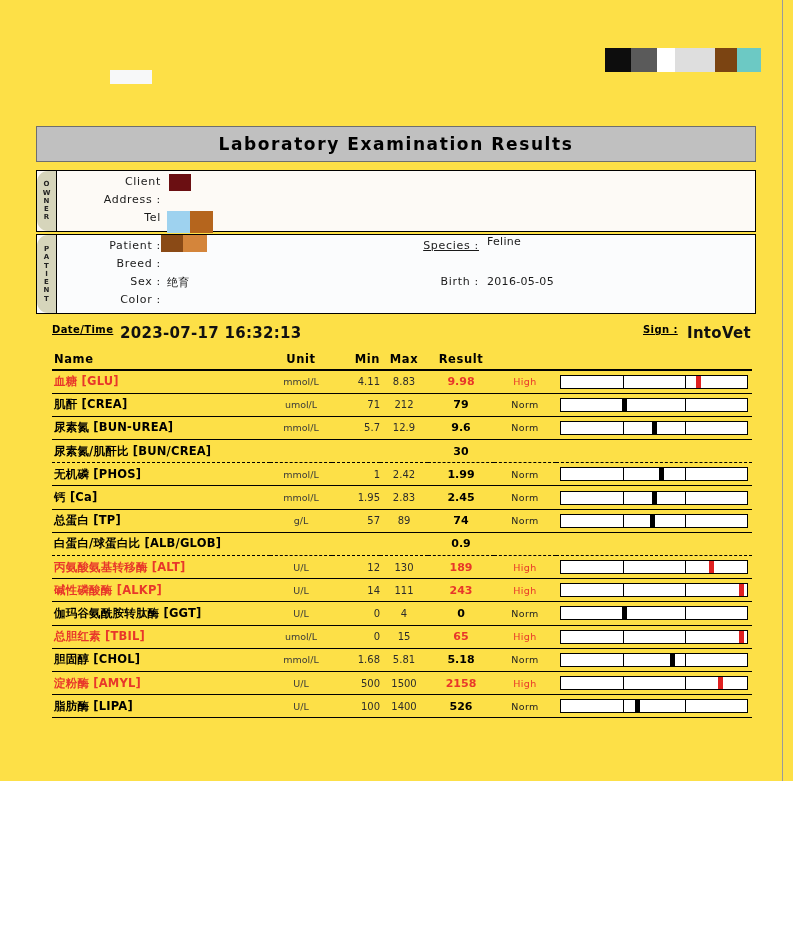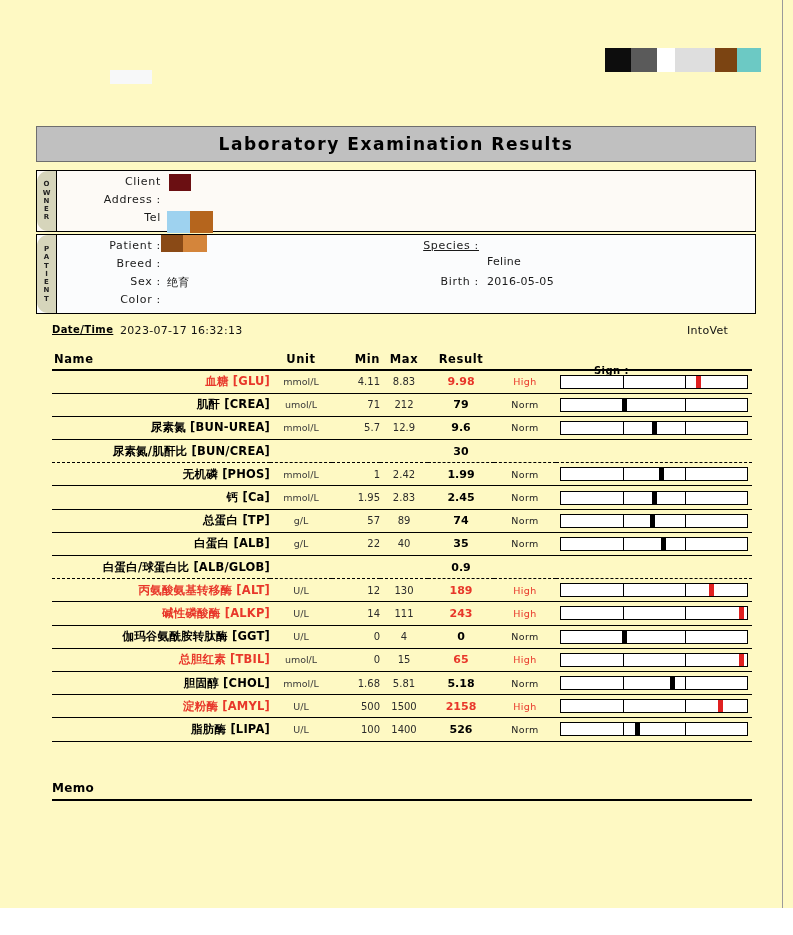--- a/index.html
+++ b/index.html
@@ -3,22 +3,22 @@
 <meta charset="utf-8">
 <style>
   * { box-sizing: border-box; }
   html, body {
     margin: 0; padding: 0;
     background: #ffffff;
     font-family: "DejaVu Sans", "Liberation Sans", sans-serif;
   }
   .page {
     position: relative;
-    width: 793px; height: 908px;
-    background: #fef9c3;
+    width: 793px; height: 781px;
+    background: #fde047;
     overflow: hidden;
   }
   .page-rule-right {
     position: absolute; top: 0; right: 10px;
     width: 1px; height: 935px;
     background: #9a9a9a;
   }
 
   
   .swatch-row {
@@ -87,21 +87,21 @@
   .daterow {
     position: absolute; left: 52px; top: 324px;
     width: 700px; height: 20px;
   }
   .daterow .lbl {
     position: absolute; font-size: 10px; font-weight: bold; color: #000;
     letter-spacing: 0.4px;
     text-decoration: underline;
   }
   .daterow .val {
-    position: absolute; font-size: 11px; font-weight: normal; color: #111;
+    position: absolute; font-size: 15px; font-weight: bold; color: #111;
     letter-spacing: 0.3px;
   }
 
   
   .tbl {
     position: absolute; left: 52px; top: 348px;
     width: 700px;
     border-collapse: collapse;
   }
   .tbl th, .tbl td {
@@ -112,21 +112,21 @@
   .tbl thead th {
     height: 22px;
     font-size: 11.5px; font-weight: bold; color: #000;
     border-bottom: 2px solid #000;
     letter-spacing: 0.6px;
   }
   .tbl tbody tr { height: 23.2px; }
   .tbl tbody td { border-bottom: 1px solid #000; }
   .tbl tbody tr.sep-dashed td { border-bottom: 1px dashed #000; }
 
-  .c-name  { width: 218px; text-align: right;  padding-left: 2px !important; }
+  .c-name  { width: 218px; text-align: left;  padding-left: 2px !important; }
   .c-unit  { width: 62px;  text-align: center; }
   .c-min   { width: 48px;  text-align: right; }
   .c-max   { width: 48px;  text-align: center; }
   .c-res   { width: 66px;  text-align: center; }
   .c-stat  { width: 62px;  text-align: center; }
   .c-bar   { width: 196px; }
 
   td.c-name { font-size: 11.5px; font-weight: bold; color: #000; letter-spacing: .2px; }
   td.c-unit { font-size: 9.5px; color: #3a3a3a; }
   td.c-min, td.c-max { font-size: 10px; color: #2c2c2c; }
@@ -217,32 +217,32 @@
         <span>N</span>
         <span>T</span>
       </div>
     <div class="panel-body" id="patient-body">
         <div class="fld fld-label" style="left: 12px; top: 4px; width: 92px;">Patient :</div>
         <div class="fld fld-label" style="left: 12px; top: 22px; width: 92px;">Breed :</div>
         <div class="fld fld-label" style="left: 12px; top: 40px; width: 92px;">Sex :</div>
         <div class="fld fld-val" style="left: 110px; top: 40px;">绝育</div>
         <div class="fld fld-label" style="left: 12px; top: 58px; width: 92px;">Color :</div>
         <div class="fld fld-label" style="left: 330px; top: 4px; width: 92px; text-decoration: underline;">Species :</div>
-        <div class="fld fld-val" style="left: 430px; top: 20px;">Feline</div>
+        <div class="fld fld-val" style="left: 430px; top: 0;">Feline</div>
         <div class="fld fld-label" style="left: 330px; top: 40px; width: 92px;">Birth :</div>
         <div class="fld fld-val" style="left: 430px; top: 40px;">2016-05-05</div>
         <div class="blk" style="left: 104px; top: 0px; width: 22px; height: 17px; background: rgb(138, 74, 22);"></div>
         <div class="blk" style="left: 126px; top: 0px; width: 24px; height: 17px; background: rgb(212, 133, 59);"></div>
       </div>
   </div>
 
   <div class="daterow">
     <span class="lbl" style="left:0px;">Date/Time</span>
     <span class="val" style="left:68px;">2023-07-17 16:32:13</span>
-    <span class="lbl" style="left:542px;margin-top:41px;">Sign :</span>
+    <span class="lbl" style="left:591px;">Sign :</span>
     <span class="val" style="left:635px;">IntoVet</span>
   </div>
 
   <table class="tbl">
     <thead>
       <tr>
         <th class="c-name" style="text-align:left">Name</th>
         <th class="c-unit">Unit</th>
         <th class="c-min">Min</th>
         <th class="c-max">Max</th>
@@ -344,35 +344,20 @@
           <td class="c-res">74</td>
           <td class="c-stat">Norm</td>
           <td class="c-bar">
             <div class="gauge">
               <div class="div" style="left: 33.3%;"></div>
               <div class="div" style="left: 66.6%;"></div>
               <div class="mark norm" style="left: calc(49% - 2.5px);"></div>
             </div>
           </td>
         </tr>
-        <tr>
-          <td class="c-name">白蛋白 [ALB]</td>
-          <td class="c-unit">g/L</td>
-          <td class="c-min">22</td>
-          <td class="c-max">40</td>
-          <td class="c-res">35</td>
-          <td class="c-stat">Norm</td>
-          <td class="c-bar">
-            <div class="gauge">
-              <div class="div" style="left: 33.3%;"></div>
-              <div class="div" style="left: 66.6%;"></div>
-              <div class="mark norm" style="left: calc(55% - 2.5px);"></div>
-            </div>
-          </td>
-        </tr>
         <tr class="sep-dashed">
           <td class="c-name">白蛋白/球蛋白比 [ALB/GLOB]</td>
           <td class="c-unit"></td>
           <td class="c-min"></td>
           <td class="c-max"></td>
           <td class="c-res">0.9</td>
           <td class="c-stat"></td>
           <td class="c-bar"></td>
         </tr>
         <tr class="is-high">

